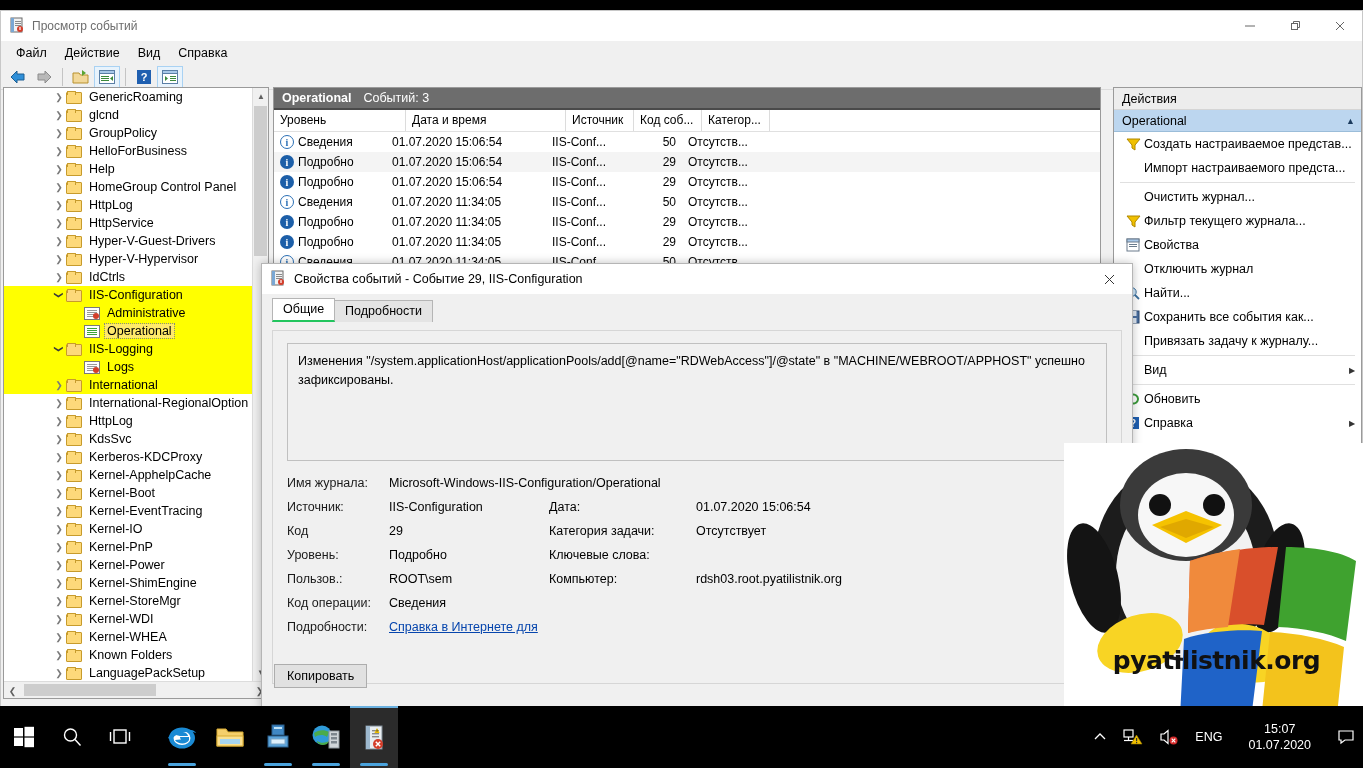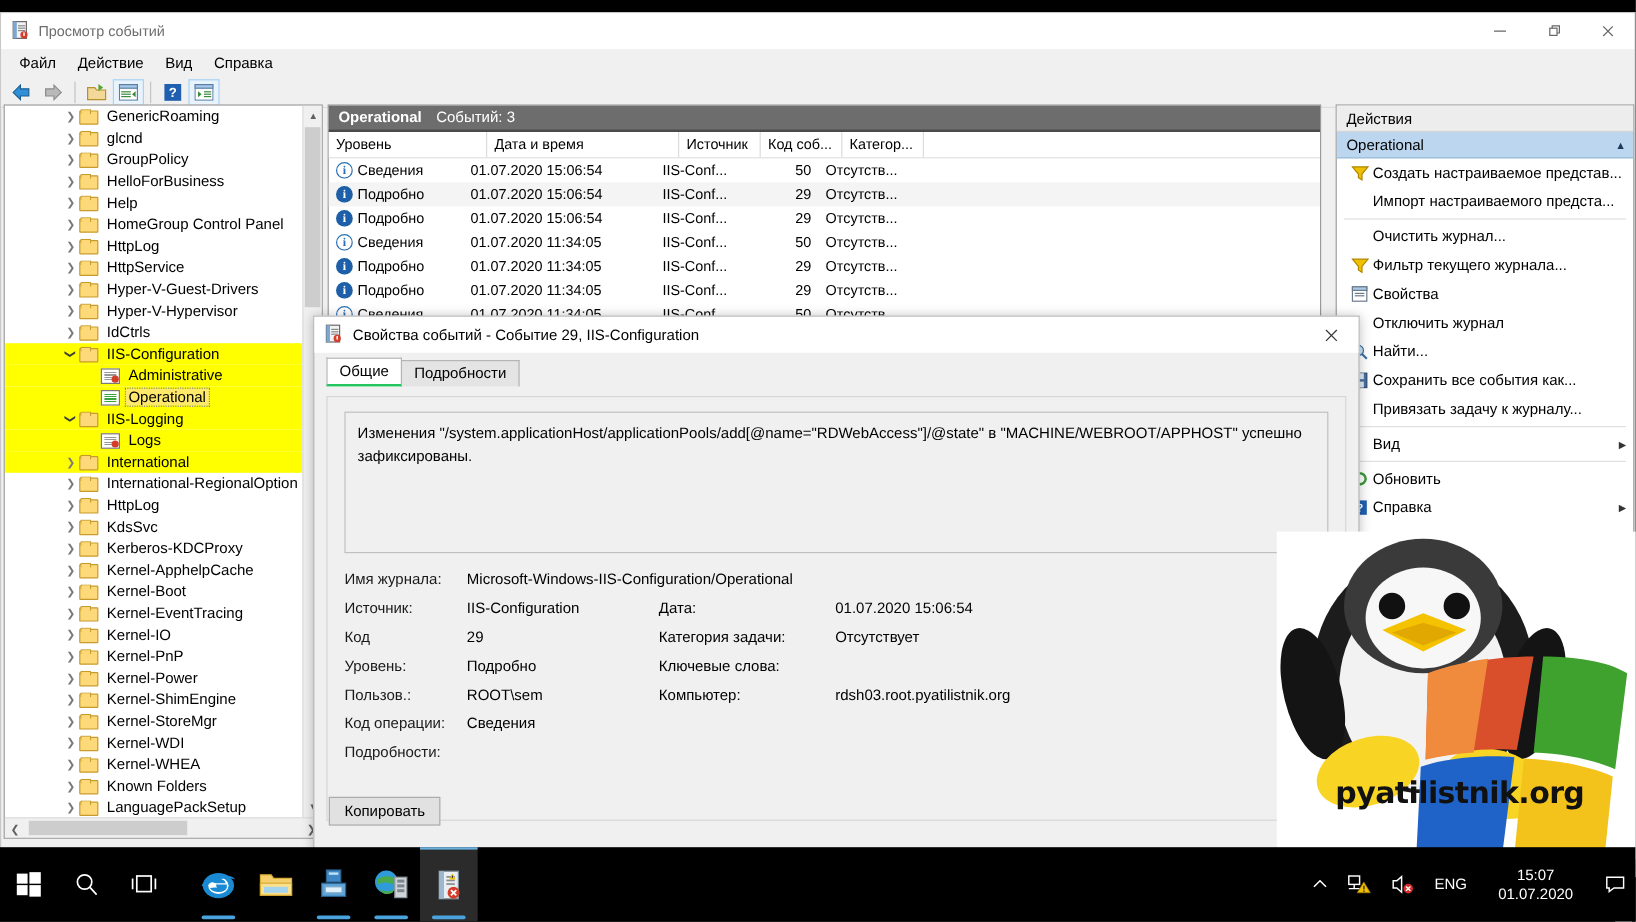--- a/index.html
+++ b/index.html
@@ -755,20 +755,21 @@
             <span class="fv">ROOT\sem</span>
             <span class="fl2">Компьютер:</span>
             <span class="fv2">rdsh03.root.pyatilistnik.org</span>
           </div>
           <div class="frow">
             <span class="fl">Код операции:</span>
             <span class="fv wide">Сведения</span>
           </div>
           <div class="frow">
             <span class="fl">Подробности:</span>
+            <span class="fv wide flink">Справка в Интернете для</span>
           </div>
         </div>
       </div>
 
       <div id="copy-btn" style="position:absolute;left:12px;top:400px;">Копировать</div>
     </div>
 
     <div id="watermark">
       <svg width="300" height="288" viewBox="0 0 300 288">
 

